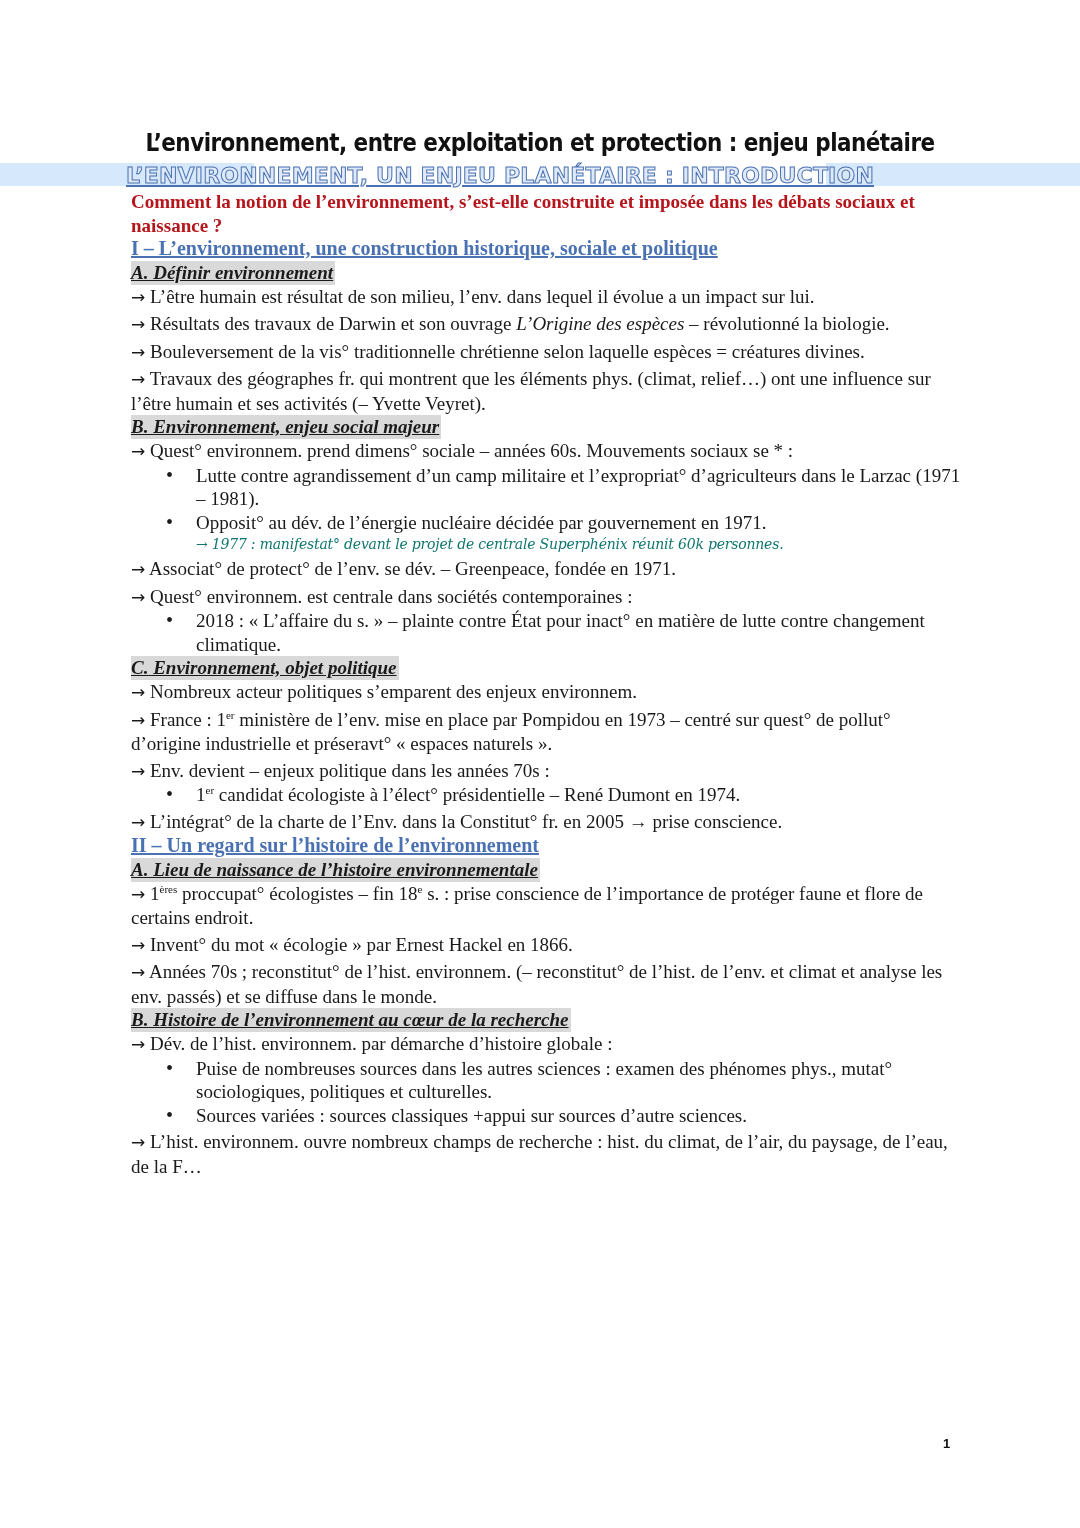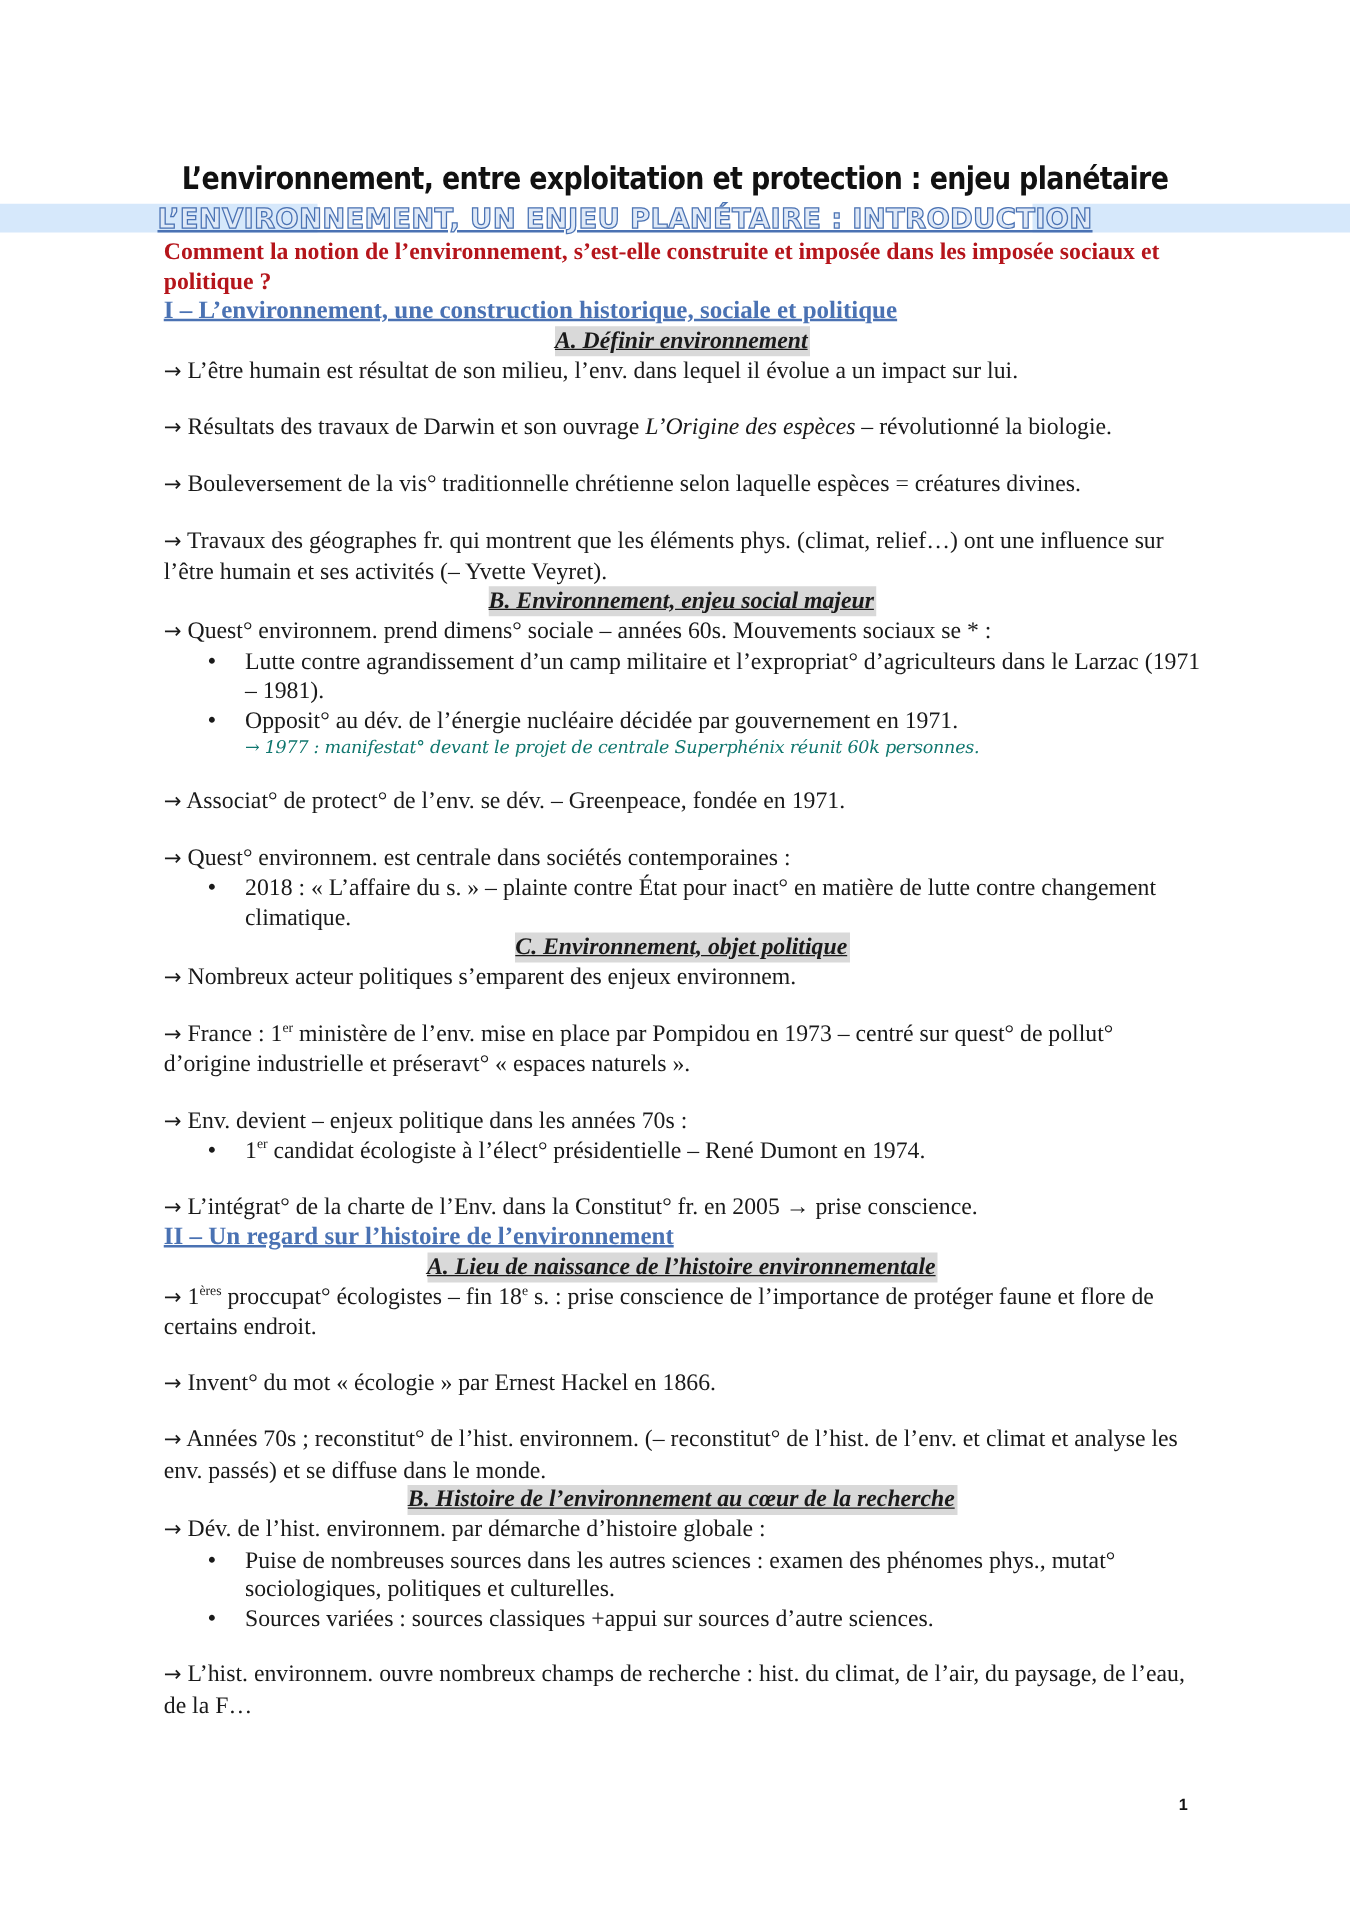--- a/index.html
+++ b/index.html
@@ -13,23 +13,23 @@
     .band-right { position: absolute; left: 826px; top: 0; width: 254px; height: 23px; background: #d6e8fb; }
     .subtitle { position: absolute; top: 163px; left: 0; width: 1000px; text-align: center;
                 font-family: "DejaVu Sans", sans-serif; font-weight: bold; font-size: 22px;
                 color: #dfe9f7; -webkit-text-stroke: 1px #4a72b3; text-decoration: underline;
                 text-decoration-color: #4a72b3; letter-spacing: 0.2px; }
     .content { position: absolute; top: 190px; left: 131px; width: 830px; font-size: 19px; line-height: 23.5px; }
     .question { color: #b5151b; font-weight: bold; font-size: 19px; line-height: 23.5px; margin: 0; }
     .part { color: #4a72b3; font-size: 20px; text-decoration: underline; margin: 0; font-weight: bold; }
     .sec { display: inline-block; background: #d9d9d9; font-style: italic; font-weight: bold; text-decoration: underline;
            font-size: 19px; padding: 0 2px 0 0; margin: 0; line-height: 24px; }
-    .sec-wrap { margin: 0; text-align: center; }
+    .sec-wrap { margin: 0; }
     .p { margin: 0; }
-    .gap { margin-top: 21px; }
+    .gap { margin-top: 3px; }
     .gap-lg { }
     .arrow { font-family: "DejaVu Sans", sans-serif; font-size: 17px; }
     ul.bul { margin: 0; padding: 0 0 0 65px; list-style: none; }
     ul.bul li { position: relative; }
     ul.bul li::before { content: "•"; position: absolute; left: -30px; top: 0; font-size: 20px; }
     .note { font-family: "DejaVu Serif", serif; font-style: italic; font-size: 14px; color: #0f766e;
             line-height: 20px; padding-left: 65px; margin: 0; letter-spacing: -0.2px; }
     sup { font-size: 11px; line-height: 0; }
     .pagenum { position: absolute; top: 1436px; left: 943px; font-family: "Liberation Sans", sans-serif;
                font-weight: bold; font-size: 13px; color: #111; }
@@ -39,21 +39,21 @@
 
 <div class="page-title">L’environnement, entre exploitation et protection : enjeu planétaire</div>
 
 <div class="band">
   <div class="band-left"></div>
   <div class="band-right"></div>
 </div>
 <div class="subtitle">L’ENVIRONNEMENT, UN ENJEU PLANÉTAIRE : INTRODUCTION</div>
 
 <div class="content">
-  <p class="question">Comment la notion de l’environnement, s’est-elle construite et imposée dans les imposée sociaux et politique ?</p>
+  <p class="question">Comment la notion de l’environnement, s’est-elle construite et imposée dans les débats sociaux et naissance ?</p>
 
   <p class="part">I – L’environnement, une construction historique, sociale et politique</p>
 
   <p class="sec-wrap"><span class="sec">A. Définir environnement</span></p>
   <p class="p"><span class="arrow">→</span> <span>L’être humain est résultat de son milieu, l’env. dans lequel il évolue a un impact sur lui.</span></p>
   <p class="p gap"><span class="arrow">→</span> <span>Résultats des travaux de Darwin et son ouvrage </span><i>L’Origine des espèces</i><span> – révolutionné la biologie.</span></p>
   <p class="p gap"><span class="arrow">→</span> <span>Bouleversement de la vis° traditionnelle chrétienne selon laquelle espèces = créatures divines.</span></p>
   <p class="p gap"><span class="arrow">→</span> <span>Travaux des géographes fr. qui montrent que les éléments phys. (climat, relief…) ont une influence sur l’être humain et ses activités (– Yvette Veyret).</span></p>
 
   <p class="sec-wrap gap-lg"><span class="sec">B. Environnement, enjeu social majeur</span></p>

